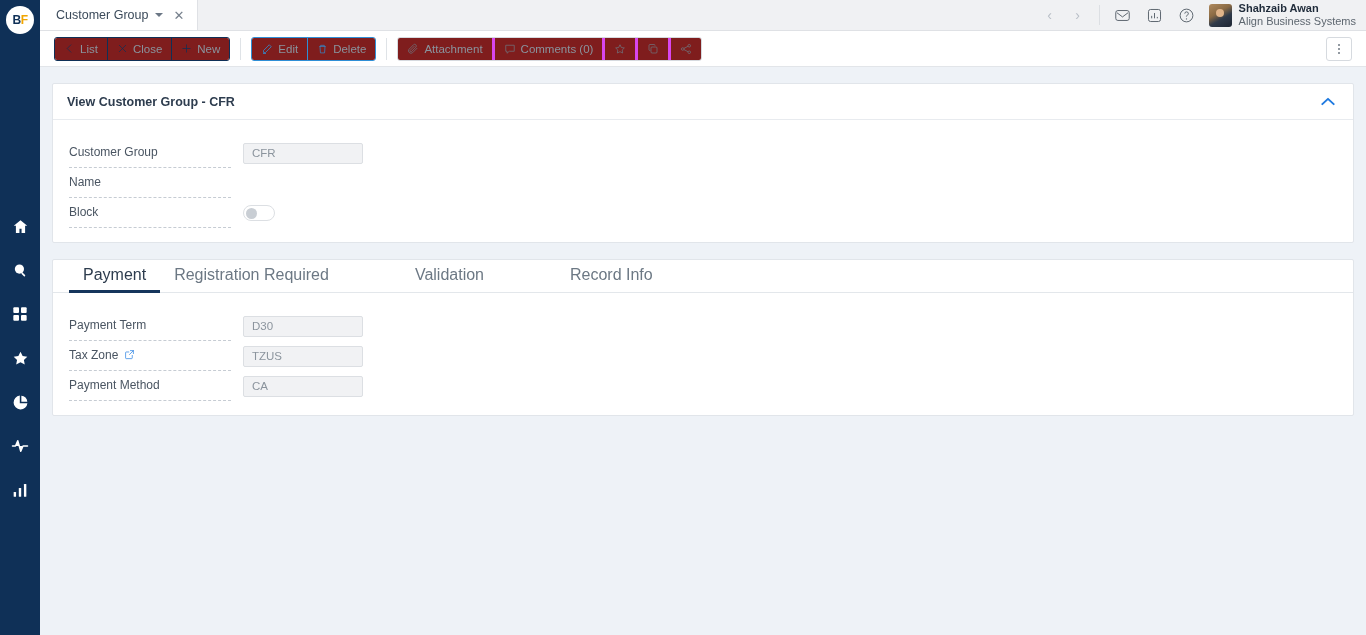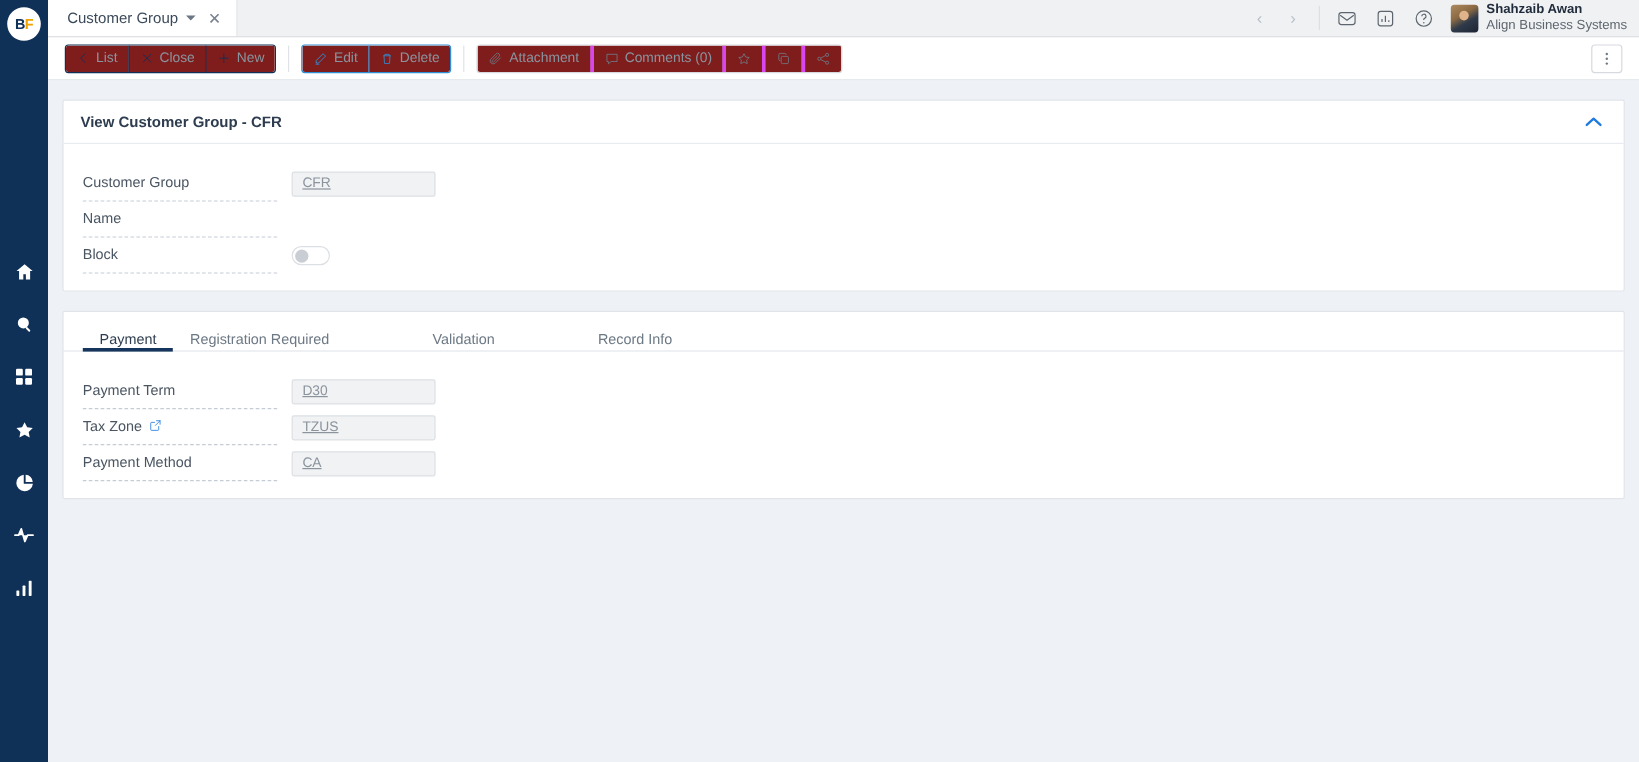--- a/index.html
+++ b/index.html
@@ -115,34 +115,34 @@
   .flabel {
     width: 162px; flex: 0 0 162px; font-size: 12px; color: #4a5562;
     border-bottom: 1px dashed #c6ccd3; align-self: stretch;
     display: flex; align-items: center; gap: 6px; padding-bottom: 2px;
   }
   .link-ic { display: inline-flex; cursor: pointer; }
   .link-ic svg { stroke: #1f7ae0; fill: none; stroke-width: 1.5; }
   .fctl { padding-left: 12px; display: flex; align-items: center; }
   .finput {
     height: 21px; background: #f1f2f4; border: 1px solid #dcdfe3; border-radius: 2px;
-    font-size: 11.5px; color: #8b949d; display: flex; align-items: center; padding: 0 8px; text-decoration: underline;
+    font-size: 11.5px; color: #8b949d; display: flex; align-items: center; padding: 0 8px;
   }
   .w-sm { width: 120px; }
   .w-lg { width: 272px; }
   .toggle {
     width: 32px; height: 16px; border-radius: 9px; background: #ffffff; border: 1px solid #dcdfe3;
     display: flex; align-items: center; padding: 0 2px; cursor: pointer;
   }
   .toggle i { width: 11px; height: 11px; border-radius: 50%; background: #c9ced4; display: block; }
 
   .card2 { margin-top: 16px; }
   .tabs { display: flex; height: 33px; border-bottom: 1px solid #e3e7eb; padding-left: 16px; }
   .tab {
-    font-size: 12px; color: #6c7884; padding: 0 14px; display: flex; align-items: flex-end;
+    font-size: 16px; color: #6c7884; padding: 14px 14px; display: flex; align-items: center;
     cursor: pointer; border-bottom: 3px solid transparent; margin-bottom: -1px;
   }
   .tab.active { color: #2d3c4e; border-bottom-color: #16355c; }
   .tab-pad { width: 58px; }
 </style>
 </head>
 <body>
 
 <div class="app">
 

